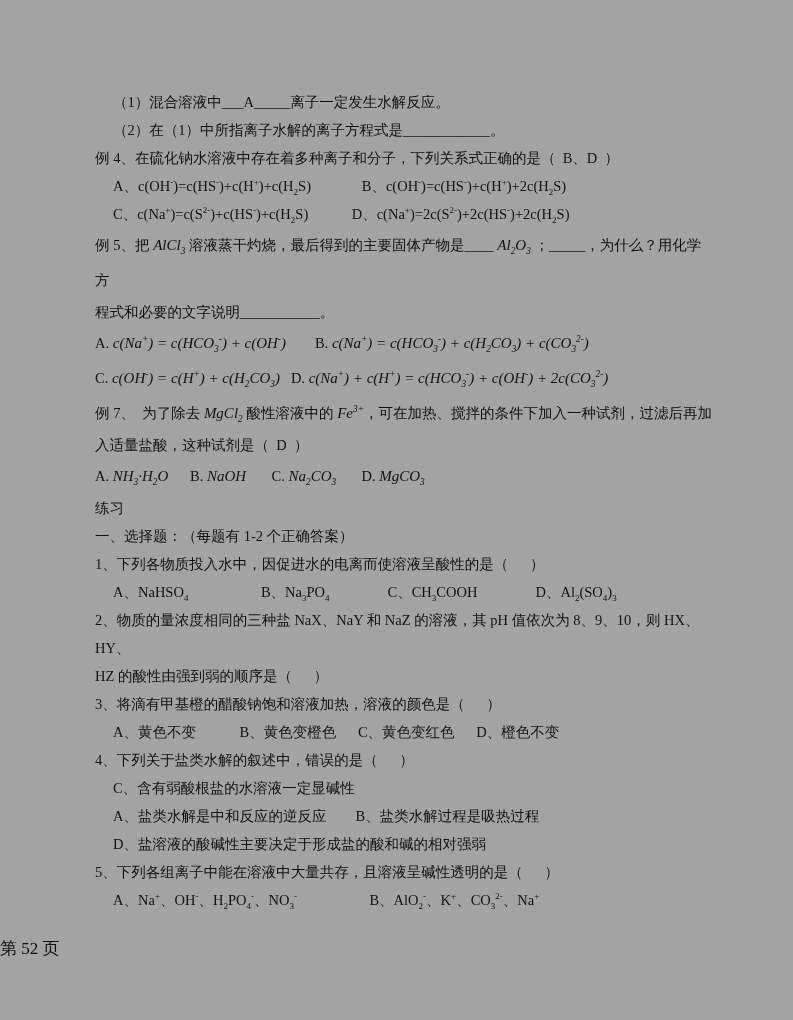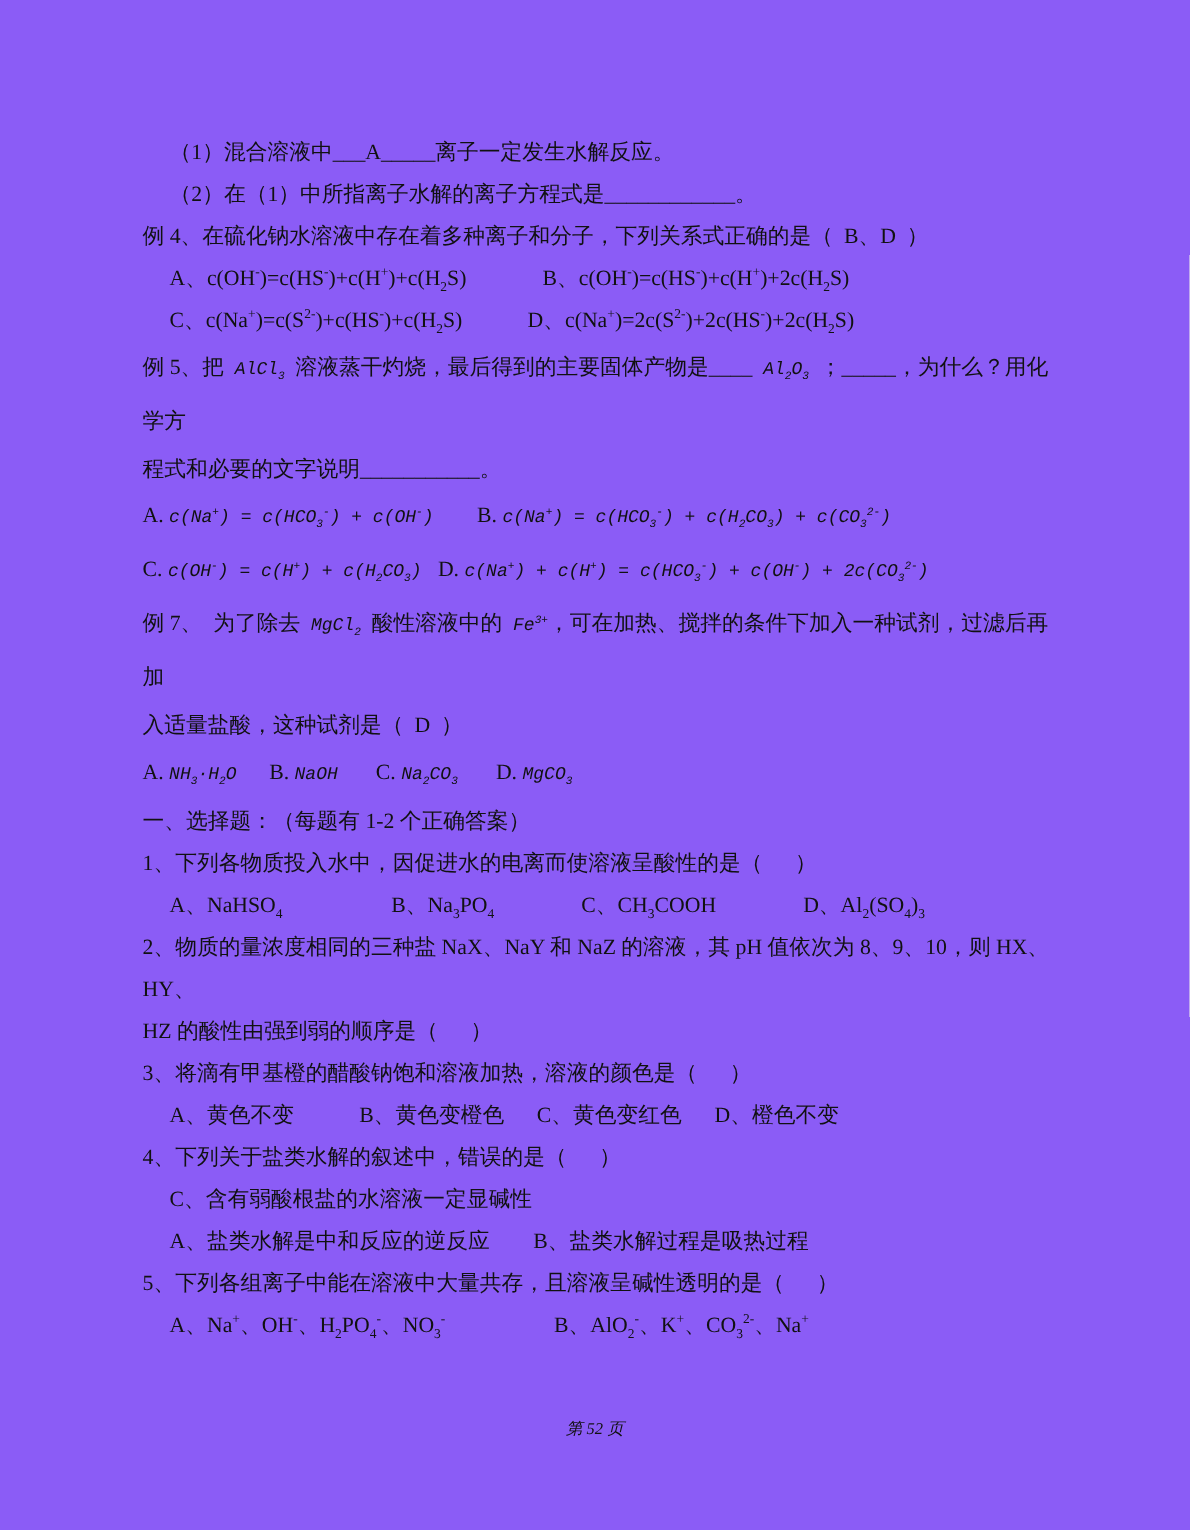--- a/index.html
+++ b/index.html
@@ -2,21 +2,21 @@
 <html><head>
 <meta charset="utf-8">
 <style>
   * { margin: 0; padding: 0; box-sizing: border-box; }
   html, body { background: #e8e8e8; }
   .page {
     position: relative;
     width: 793px;
     height: 1020px;
     margin: 0 auto;
-    background: #8b5cf6;
+    background: #a3a3a3;
     color: #111;
     font-family: "Liberation Serif", "DejaVu Serif", serif;
     overflow: hidden;
   }
   .content {
     position: absolute;
     top: 88px;
     left: 95px;
     right: 80px;
   }
@@ -24,65 +24,65 @@
     white-space: pre-wrap;
     font-size: 14.5px;
     line-height: 28px;
     min-height: 28px;
   }
   .line.ind { padding-left: 18px; }
   .line.math-line { line-height: 35px; min-height: 35px; }
   .seg-n { font-style: normal; }
   .seg-m {
     font-style: italic;
-    font-size: 12px;
-    font-family: Liberation Mono, monospace;
+    font-size: 15px;
+    font-family: Liberation Serif, serif;
   }
   sup, sub {
     font-size: 62%;
     line-height: 0;
   }
   sup { vertical-align: super; }
   sub { vertical-align: sub; }
   .footer {
     position: absolute;
     left: 0;
     right: 0;
     bottom: 60px;
-    text-align: center;
-    font-size: 11px;
-    font-style: italic;
+    font-size: 17px;
   }
 </style>
 </head>
 <body>
 
 <div class="page">
   <div class="content">
       <div class="line ind"><span class="seg-n">（1）混合溶液中___A_____离子一定发生水解反应。</span></div>
       <div class="line ind"><span class="seg-n">（2）在（1）中所指离子水解的离子方程式是____________。</span></div>
       <div class="line"><span class="seg-n">例 4、在硫化钠水溶液中存在着多种离子和分子，下列关系式正确的是（  B、D  ）</span></div>
       <div class="line ind"><span class="seg-n">A、c(OH<sup>-</sup>)=c(HS<sup>-</sup>)+c(H<sup>+</sup>)+c(H<sub>2</sub>S)              B、c(OH<sup>-</sup>)=c(HS<sup>-</sup>)+c(H<sup>+</sup>)+2c(H<sub>2</sub>S)</span></div>
       <div class="line ind"><span class="seg-n">C、c(Na<sup>+</sup>)=c(S<sup>2-</sup>)+c(HS<sup>-</sup>)+c(H<sub>2</sub>S)            D、c(Na<sup>+</sup>)=2c(S<sup>2-</sup>)+2c(HS<sup>-</sup>)+2c(H<sub>2</sub>S)</span></div>
       <div class="line math-line"><span class="seg-n">例 5、把</span><span class="seg-m"> AlCl<sub>3</sub> </span><span class="seg-n">溶液蒸干灼烧，最后得到的主要固体产物是____</span><span class="seg-m"> Al<sub>2</sub>O<sub>3</sub> </span><span class="seg-n">；_____，为什么？用化学方</span></div>
       <div class="line"><span class="seg-n">程式和必要的文字说明___________。</span></div>
       <div class="line math-line"><span class="seg-n">A. </span><span class="seg-m">c(Na<sup>+</sup>) = c(HCO<sub>3</sub><sup>-</sup>) + c(OH<sup>-</sup>)</span><span class="seg-n">        </span><span class="seg-n">B. </span><span class="seg-m">c(Na<sup>+</sup>) = c(HCO<sub>3</sub><sup>-</sup>) + c(H<sub>2</sub>CO<sub>3</sub>) + c(CO<sub>3</sub><sup>2-</sup>)</span></div>
       <div class="line math-line"><span class="seg-n">C. </span><span class="seg-m">c(OH<sup>-</sup>) = c(H<sup>+</sup>) + c(H<sub>2</sub>CO<sub>3</sub>)</span><span class="seg-n">   </span><span class="seg-n">D. </span><span class="seg-m">c(Na<sup>+</sup>) + c(H<sup>+</sup>) = c(HCO<sub>3</sub><sup>-</sup>) + c(OH<sup>-</sup>) + 2c(CO<sub>3</sub><sup>2-</sup>)</span></div>
       <div class="line math-line"><span class="seg-n">例 7、  为了除去</span><span class="seg-m"> MgCl<sub>2</sub> </span><span class="seg-n">酸性溶液中的</span><span class="seg-m"> Fe<sup>3+</sup></span><span class="seg-n">，可在加热、搅拌的条件下加入一种试剂，过滤后再加</span></div>
       <div class="line"><span class="seg-n">入适量盐酸，这种试剂是（  D  ）</span></div>
       <div class="line math-line"><span class="seg-n">A. </span><span class="seg-m">NH<sub>3</sub>·H<sub>2</sub>O</span><span class="seg-n">      </span><span class="seg-n">B. </span><span class="seg-m">NaOH</span><span class="seg-n">       </span><span class="seg-n">C. </span><span class="seg-m">Na<sub>2</sub>CO<sub>3</sub></span><span class="seg-n">       </span><span class="seg-n">D. </span><span class="seg-m">MgCO<sub>3</sub></span></div>
+      <div class="line"><span class="seg-n">练习</span></div>
       <div class="line"><span class="seg-n">一、选择题：（每题有 1-2 个正确答案）</span></div>
       <div class="line"><span class="seg-n">1、下列各物质投入水中，因促进水的电离而使溶液呈酸性的是（      ）</span></div>
       <div class="line ind"><span class="seg-n">A、NaHSO<sub>4</sub>                    B、Na<sub>3</sub>PO<sub>4</sub>                C、CH<sub>3</sub>COOH                D、Al<sub>2</sub>(SO<sub>4</sub>)<sub>3</sub></span></div>
       <div class="line"><span class="seg-n">2、物质的量浓度相同的三种盐 NaX、NaY 和 NaZ 的溶液，其 pH 值依次为 8、9、10，则 HX、HY、</span></div>
       <div class="line"><span class="seg-n">HZ 的酸性由强到弱的顺序是（      ）</span></div>
       <div class="line"><span class="seg-n">3、将滴有甲基橙的醋酸钠饱和溶液加热，溶液的颜色是（      ）</span></div>
       <div class="line ind"><span class="seg-n">A、黄色不变            B、黄色变橙色      C、黄色变红色      D、橙色不变</span></div>
       <div class="line"><span class="seg-n">4、下列关于盐类水解的叙述中，错误的是（      ）</span></div>
       <div class="line ind"><span class="seg-n">C、含有弱酸根盐的水溶液一定显碱性</span></div>
       <div class="line ind"><span class="seg-n">A、盐类水解是中和反应的逆反应        B、盐类水解过程是吸热过程</span></div>
+      <div class="line ind"><span class="seg-n">D、盐溶液的酸碱性主要决定于形成盐的酸和碱的相对强弱</span></div>
       <div class="line"><span class="seg-n">5、下列各组离子中能在溶液中大量共存，且溶液呈碱性透明的是（      ）</span></div>
       <div class="line ind"><span class="seg-n">A、Na<sup>+</sup>、OH<sup>-</sup>、H<sub>2</sub>PO<sub>4</sub><sup>-</sup>、NO<sub>3</sub><sup>-</sup>                    B、AlO<sub>2</sub><sup>-</sup>、K<sup>+</sup>、CO<sub>3</sub><sup>2-</sup>、Na<sup>+</sup></span></div>
     </div>
   <div class="footer">
     <span>第 52 页</span>
   </div>
 </div>
 
 </body></html>

